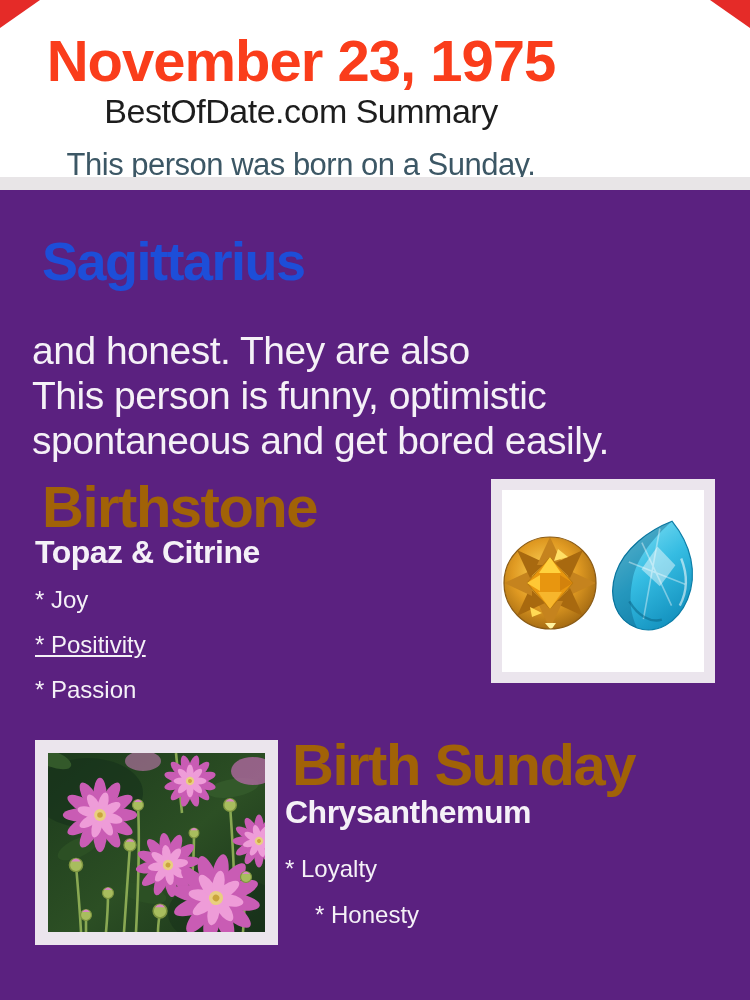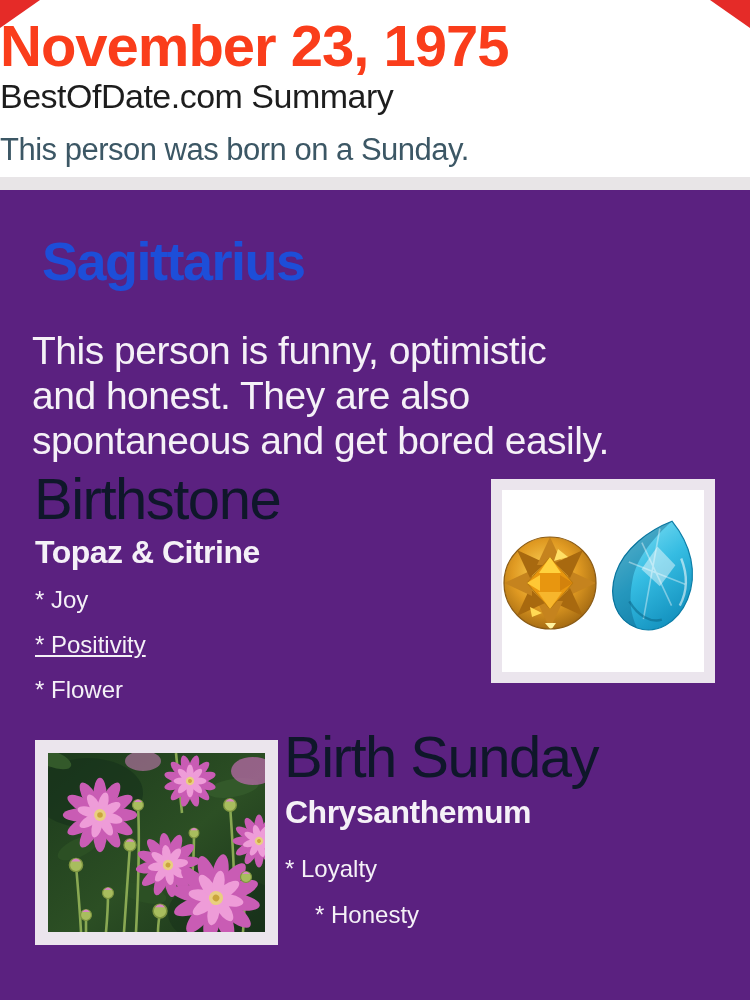--- a/index.html
+++ b/index.html
@@ -1,41 +1,41 @@
 <!DOCTYPE html>
 <html><head>
 <meta charset="utf-8">
 <style>
   html,body{margin:0;padding:0;background:#ffffff;}
   .page{
     position:relative;width:750px;height:1000px;overflow:hidden;background:#ffffff;
     font-family:"Liberation Sans","DejaVu Sans",sans-serif;
   }
   
-  .header{position:absolute;top:0;left:0;width:602px;height:177px;background:#ffffff;}
+  .header{position:absolute;top:15px;left:0;width:602px;height:177px;text-align:center;background:#ffffff;}
   .date-title{
     margin:0;padding-top:16px;font-size:58px;font-weight:bold;letter-spacing:-1px;
     color:#fa3d1b;line-height:1.05;
   }
   .site-summary{font-size:34px;color:#1d1d1d;letter-spacing:-0.5px;}
   .born-day{margin-top:16px;font-size:31px;color:#3c5765;letter-spacing:-0.5px;}
   .corner{position:absolute;top:0;z-index:5;}
   .corner-left{left:0;}
   .corner-right{right:0;}
   
   .divider{position:absolute;top:177px;left:0;width:750px;height:13px;background:#e8e5e7;}
   
   .panel{position:absolute;top:190px;left:0;width:750px;height:810px;background:#5b2180;}
   .zodiac-sign{
     position:absolute;left:30px;top:222px;margin:12px;font-size:54px;font-weight:bold;
     color:#1d4ed8;letter-spacing:-1.5px;line-height:1;
   }
   .zodiac-desc{position:absolute;left:32px;top:328px;color:#f5f1f7;font-size:39px;line-height:45px;letter-spacing:-0.5px;}
   .sec-heading{
-    position:absolute;margin:0;font-size:58px;font-weight:normal;color:#0f172a;
+    position:absolute;margin:8px;font-size:58px;font-weight:bold;color:#a16207;
     letter-spacing:-1.5px;line-height:1;
   }
   .birthstone-heading{left:34px;top:470px;}
   .sub-name{position:absolute;font-size:32px;color:#f5f1f7;letter-spacing:-0.5px;line-height:1;font-weight:bold;}
   .birthstone-names{left:35px;top:536px;}
   .trait{position:absolute;font-size:24px;color:#f5f1f7;line-height:1;}
   .bs-t0{left:35px;top:588px;}
   .bs-t1{left:35px;top:633px;text-decoration:underline;}
   .bs-t2{left:35px;top:678px;}
   .birthflower-heading{left:284px;top:728px;}
@@ -66,30 +66,30 @@
     <div class="site-summary">BestOfDate.com Summary</div>
     <div class="born-day">This person was born on a Sunday.</div>
   </div>
 
   <div class="divider"></div>
 
   <div class="panel"></div>
 
   <h2 class="zodiac-sign">Sagittarius</h2>
   <div class="zodiac-desc">
+    <div>and honest. They are also</div>
     <div>This person is funny, optimistic</div>
-    <div>and honest. They are also</div>
     <div>spontaneous and get bored easily.</div>
   </div>
 
   <h2 class="sec-heading birthstone-heading">Birthstone</h2>
   <div class="sub-name birthstone-names">Topaz &amp; Citrine</div>
   <div class="trait bs-t0">* Joy</div>
   <div class="trait bs-t1">* Positivity</div>
-  <div class="trait bs-t2">* Flower</div>
+  <div class="trait bs-t2">* Passion</div>
 
   <div class="card gem-card">
     <div class="card-inner">
       <svg width="202" height="182" viewBox="0 0 202 182">
         <defs>
           <radialGradient id="cg" cx="45%" cy="40%" r="65%">
             <stop offset="0%" stop-color="#ffd95e"></stop>
             <stop offset="55%" stop-color="#e09a22"></stop>
             <stop offset="100%" stop-color="#9c6410"></stop>
           </radialGradient>

